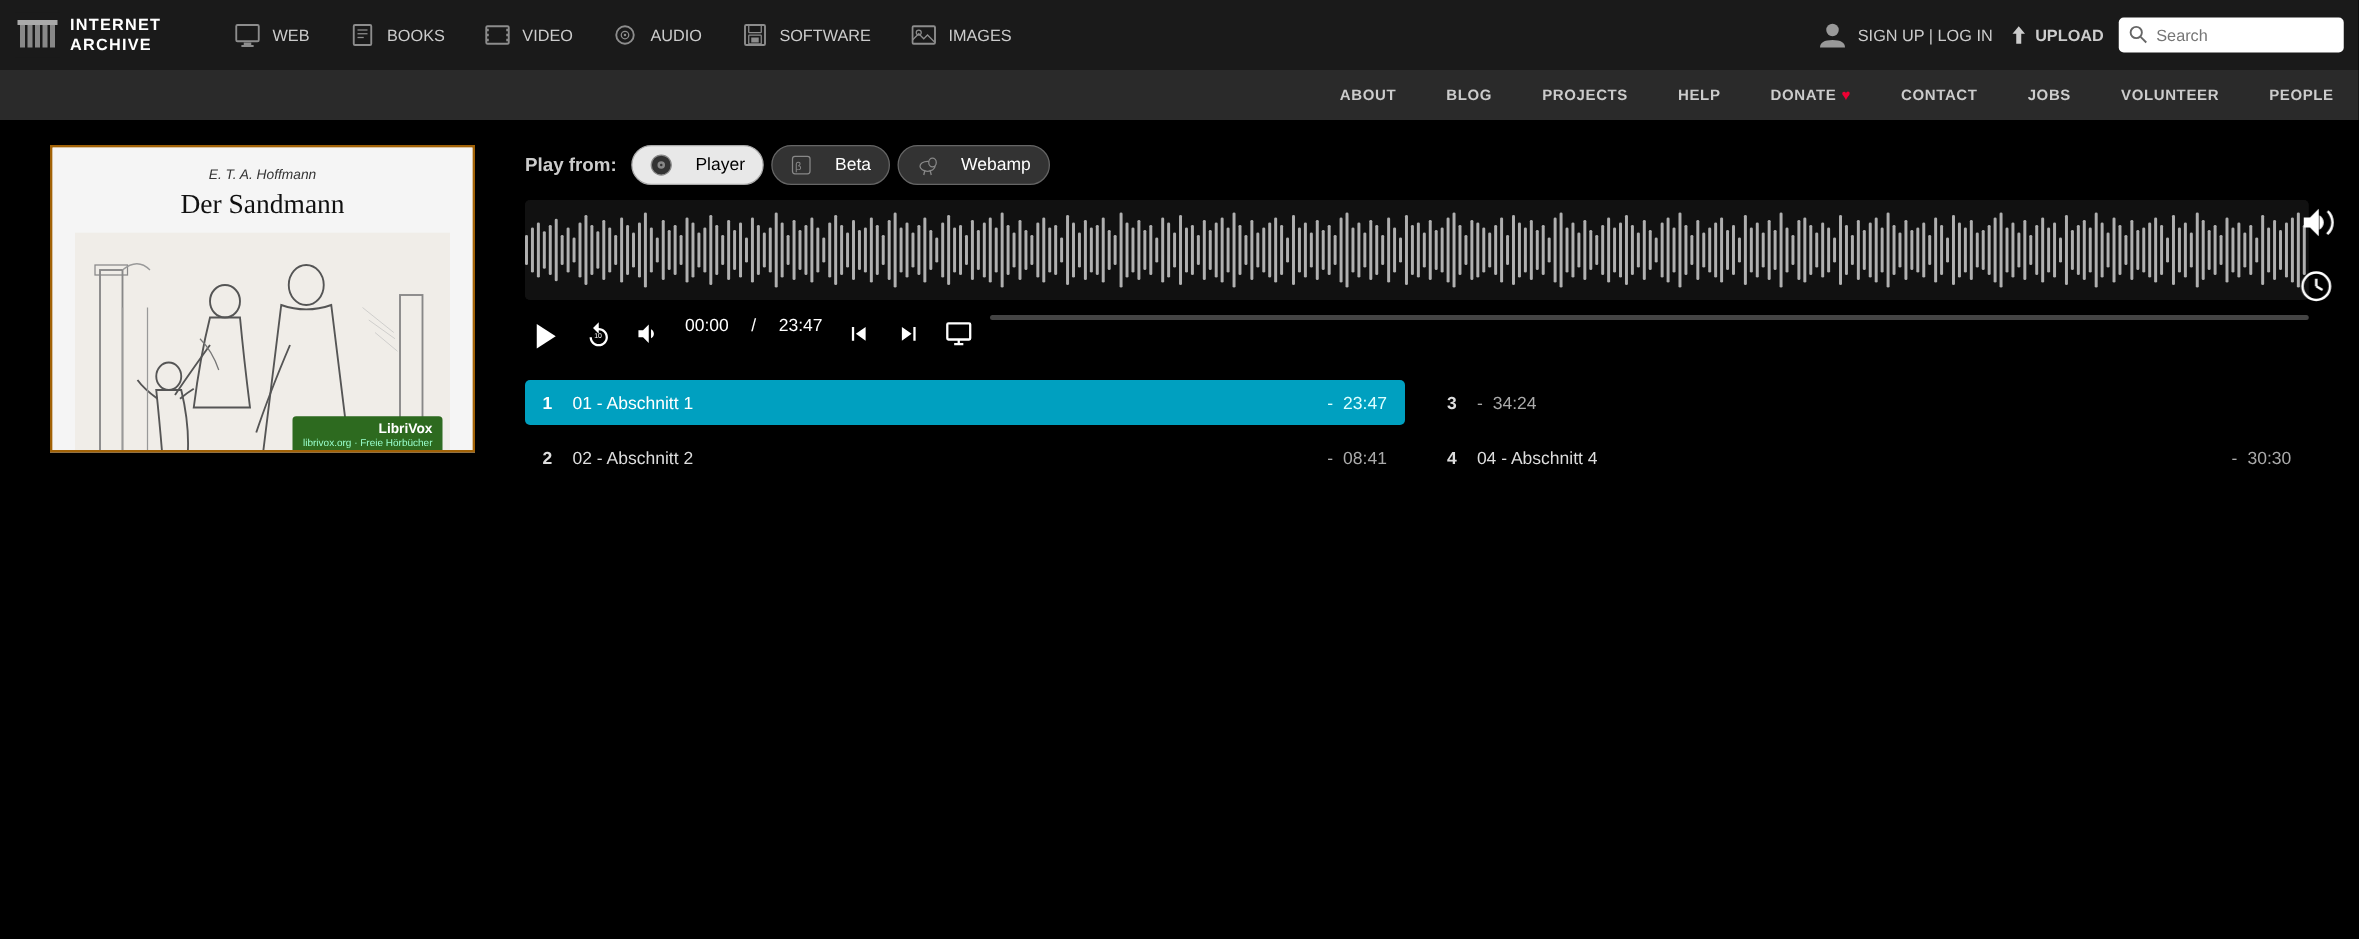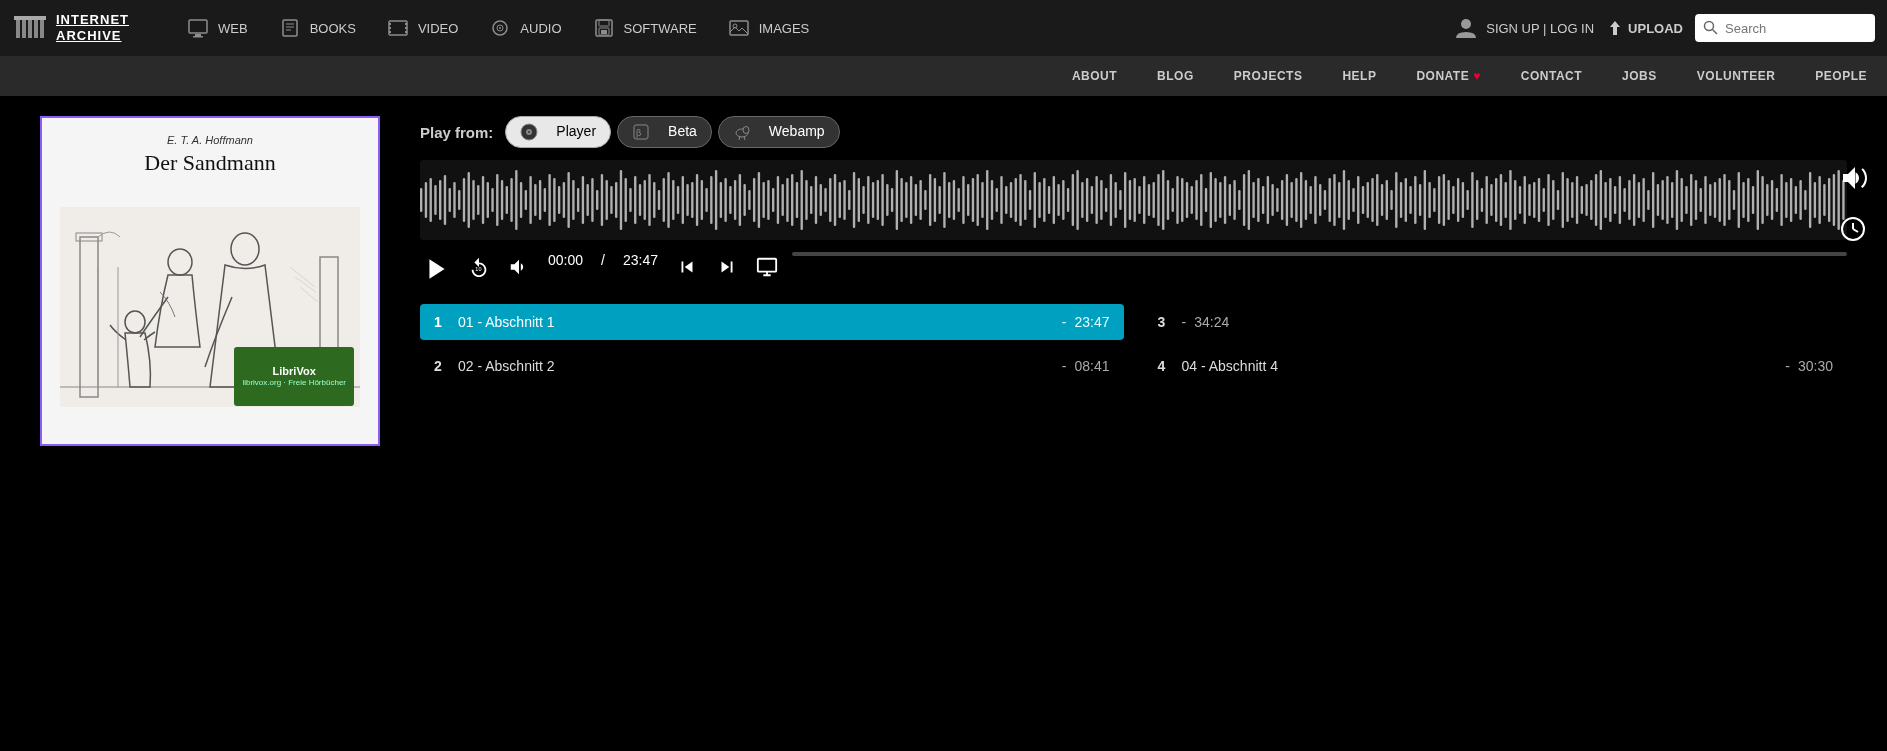--- a/index.html
+++ b/index.html
@@ -25,21 +25,20 @@
       width: 36px;
       height: 36px;
     }
     .logo-text {
       font-size: 13px;
       font-weight: bold;
       color: #fff;
       line-height: 1.2;
       text-transform: uppercase;
       letter-spacing: 1px;
-      text-decoration: underline;
     }
     .nav-items {
       display: flex;
       align-items: center;
       gap: 0;
       flex: 1;
     }
     .nav-item {
       display: flex;
       align-items: center;
@@ -129,23 +128,23 @@
       display: flex;
       padding: 20px 40px;
       gap: 40px;
       background: #000;
     }
 
     
     .album-art {
       width: 340px;
       min-width: 340px;
-      height: 330px;
+      height: 246px;
       background: #fff;
-      border: 2px solid #8b5cf6;
+      border: 2px solid #a16207;
       position: relative;
       overflow: hidden;
     }
     .album-art-inner {
       width: 100%;
       height: 100%;
       background: #f5f5f5;
       display: flex;
       flex-direction: column;
       align-items: center;
@@ -177,25 +176,25 @@
       position: relative;
     }
     .librivox-badge {
       position: absolute;
       bottom: 22px;
       right: 8px;
       background: #2d6a1f;
       color: #fff;
       font-size: 11px;
       font-weight: bold;
-      padding: 18px 8px;
+      padding: 4px 8px;
       border-radius: 3px;
       display: flex;
       flex-direction: column;
-      align-items: center;
+      align-items: flex-end;
       line-height: 1.2;
     }
     .librivox-badge .lv-sub { font-size: 8px; font-weight: normal; color: #9fc; }
 
     
     .player-section {
       flex: 1;
       display: flex;
       flex-direction: column;
       gap: 12px;

